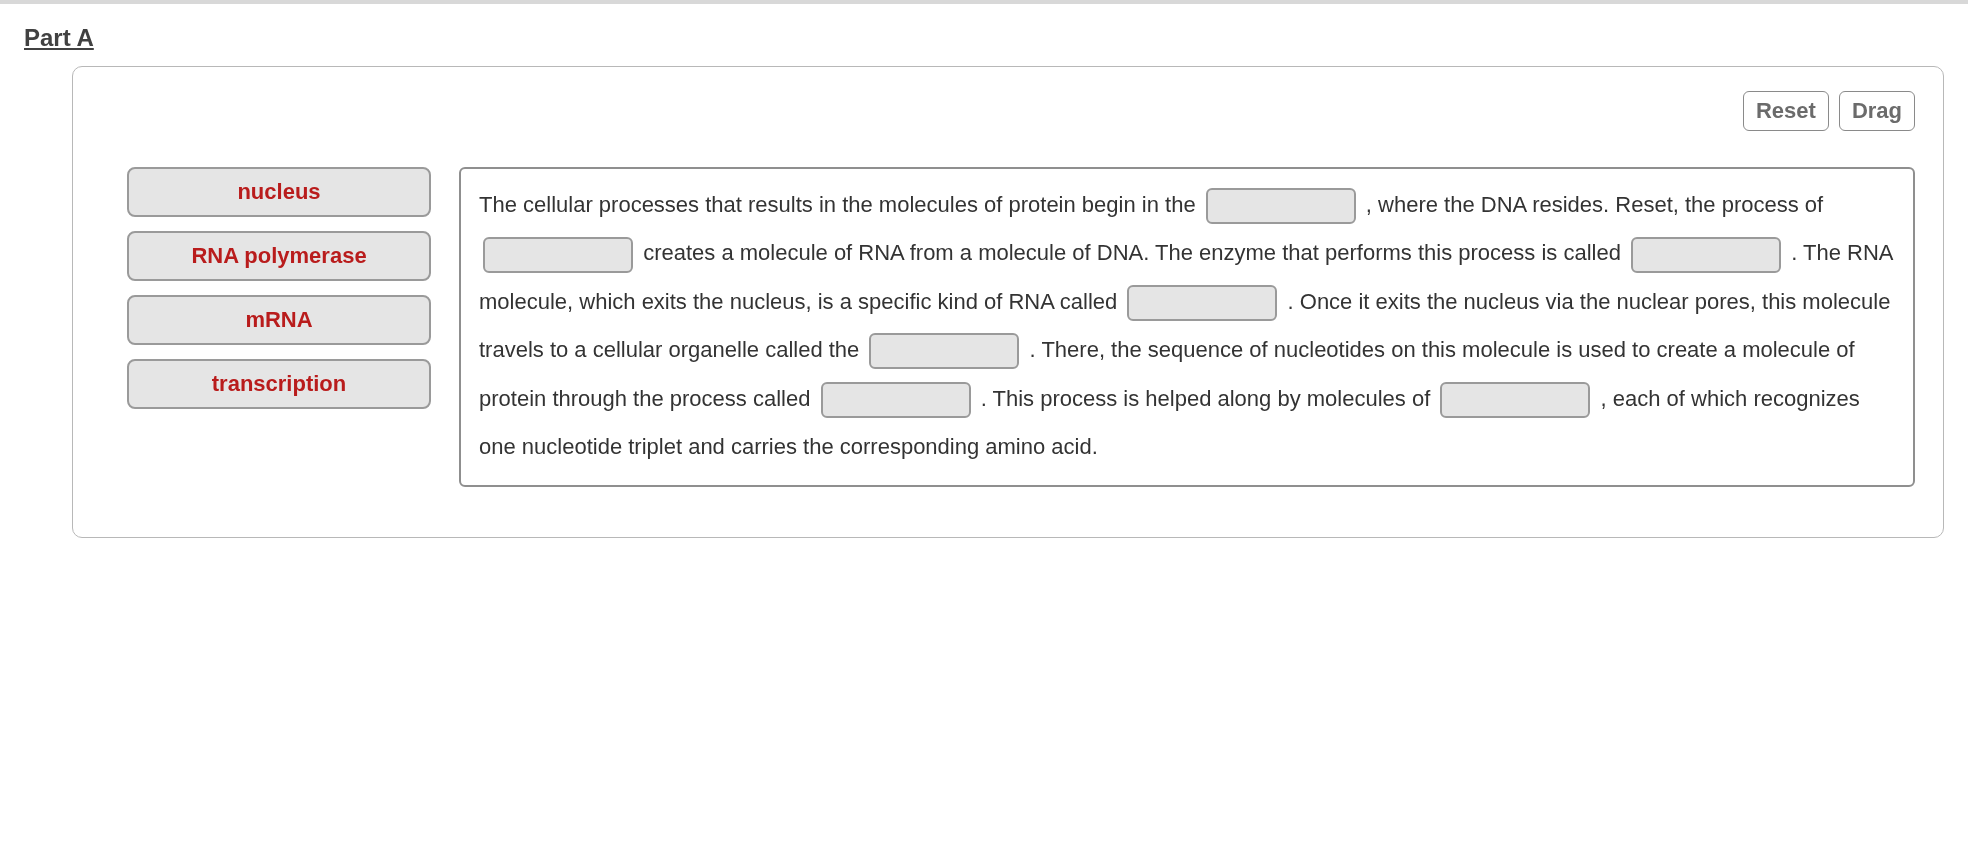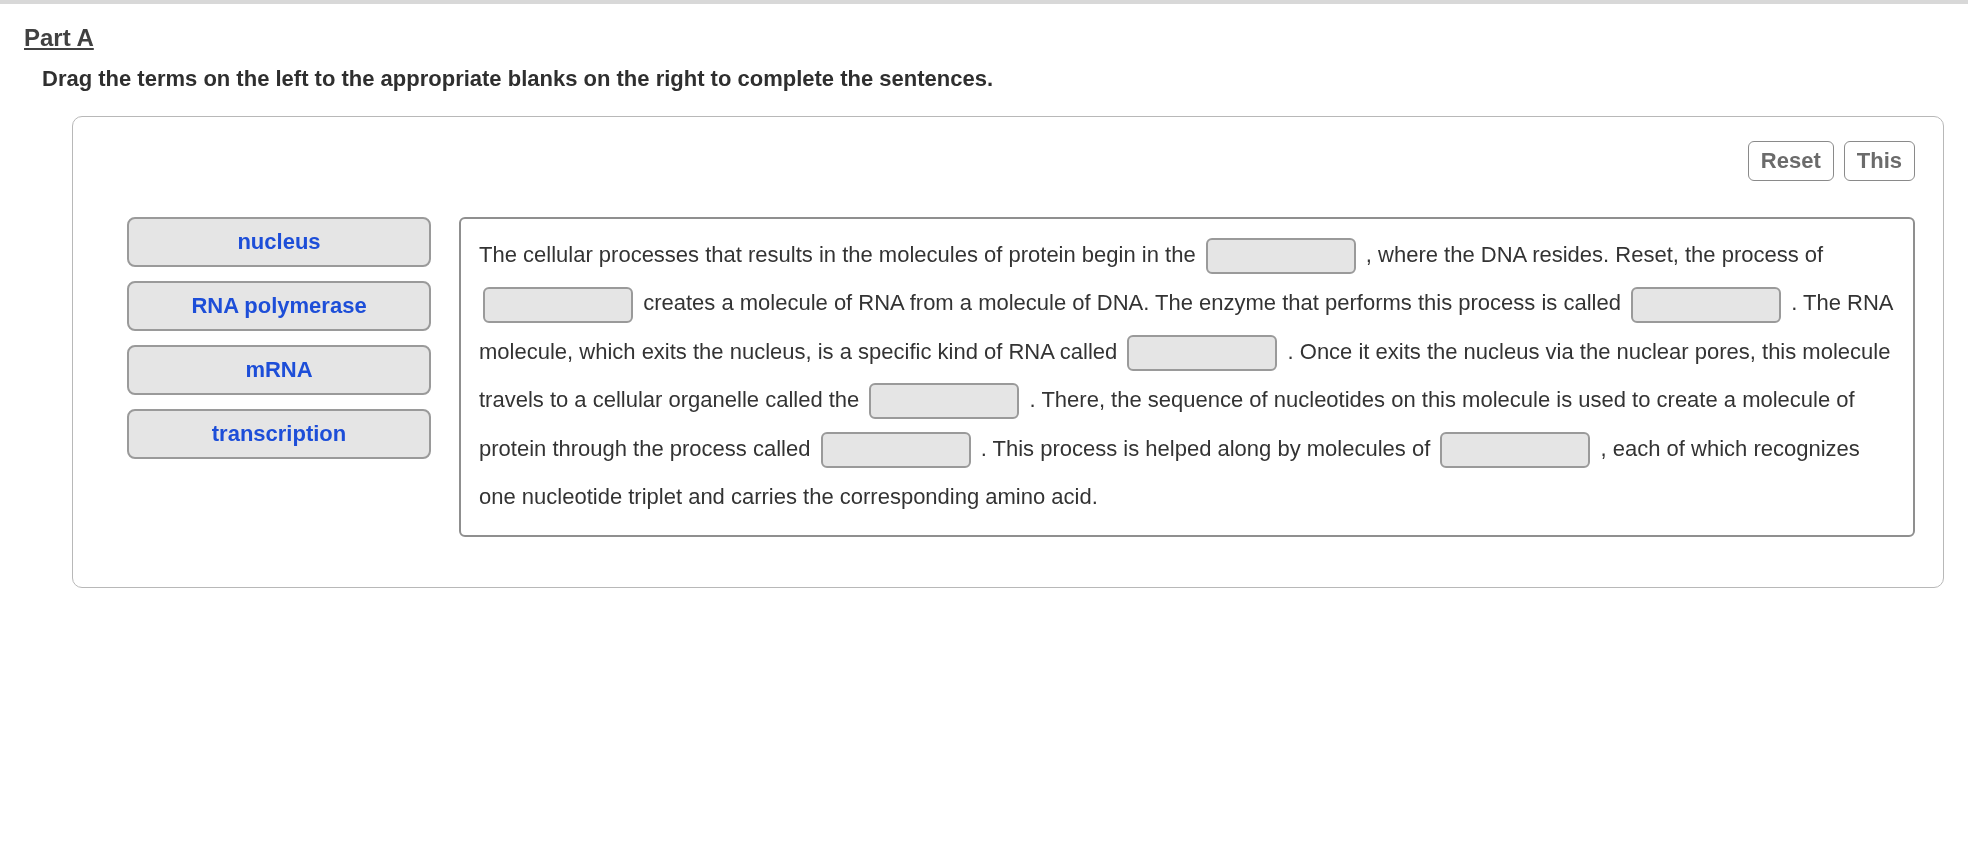--- a/index.html
+++ b/index.html
@@ -68,21 +68,21 @@
     padding-left: 26px;
   }
   .term {
     background: #e5e5e5;
     border: 2px solid #9a9a9a;
     border-radius: 8px;
     padding: 10px 0;
     text-align: center;
     font-size: 22px;
     font-weight: bold;
-    color: #1d4ed8;
+    color: #b91c1c;
     cursor: grab;
     user-select: none;
   }
   .sentence-box {
     flex: 1;
     border: 2px solid #8f8f8f;
     border-radius: 6px;
     padding: 12px 18px 14px 18px;
     font-size: 22px;
     line-height: 2.2;
@@ -101,27 +101,26 @@
 </style>
 </head>
 <body>
 
 <div class="top-border"></div>
 
 <div class="container">
 
   <div class="part-title">Part A</div>
 
-  <div class="instructions">Drag the terms on the left to the appropriate blanks on the right to complete the sentences.</div>
 
   <div class="workspace">
 
     <div class="toolbar">
       <button class="btn">Reset</button>
-      <button class="btn">This</button>
+      <button class="btn">Drag</button>
     </div>
 
     <div class="main-row">
 
       <div class="terms-col">
         <div class="term">nucleus</div>
         <div class="term">RNA polymerase</div>
         <div class="term">mRNA</div>
         <div class="term">transcription</div>
       </div>

